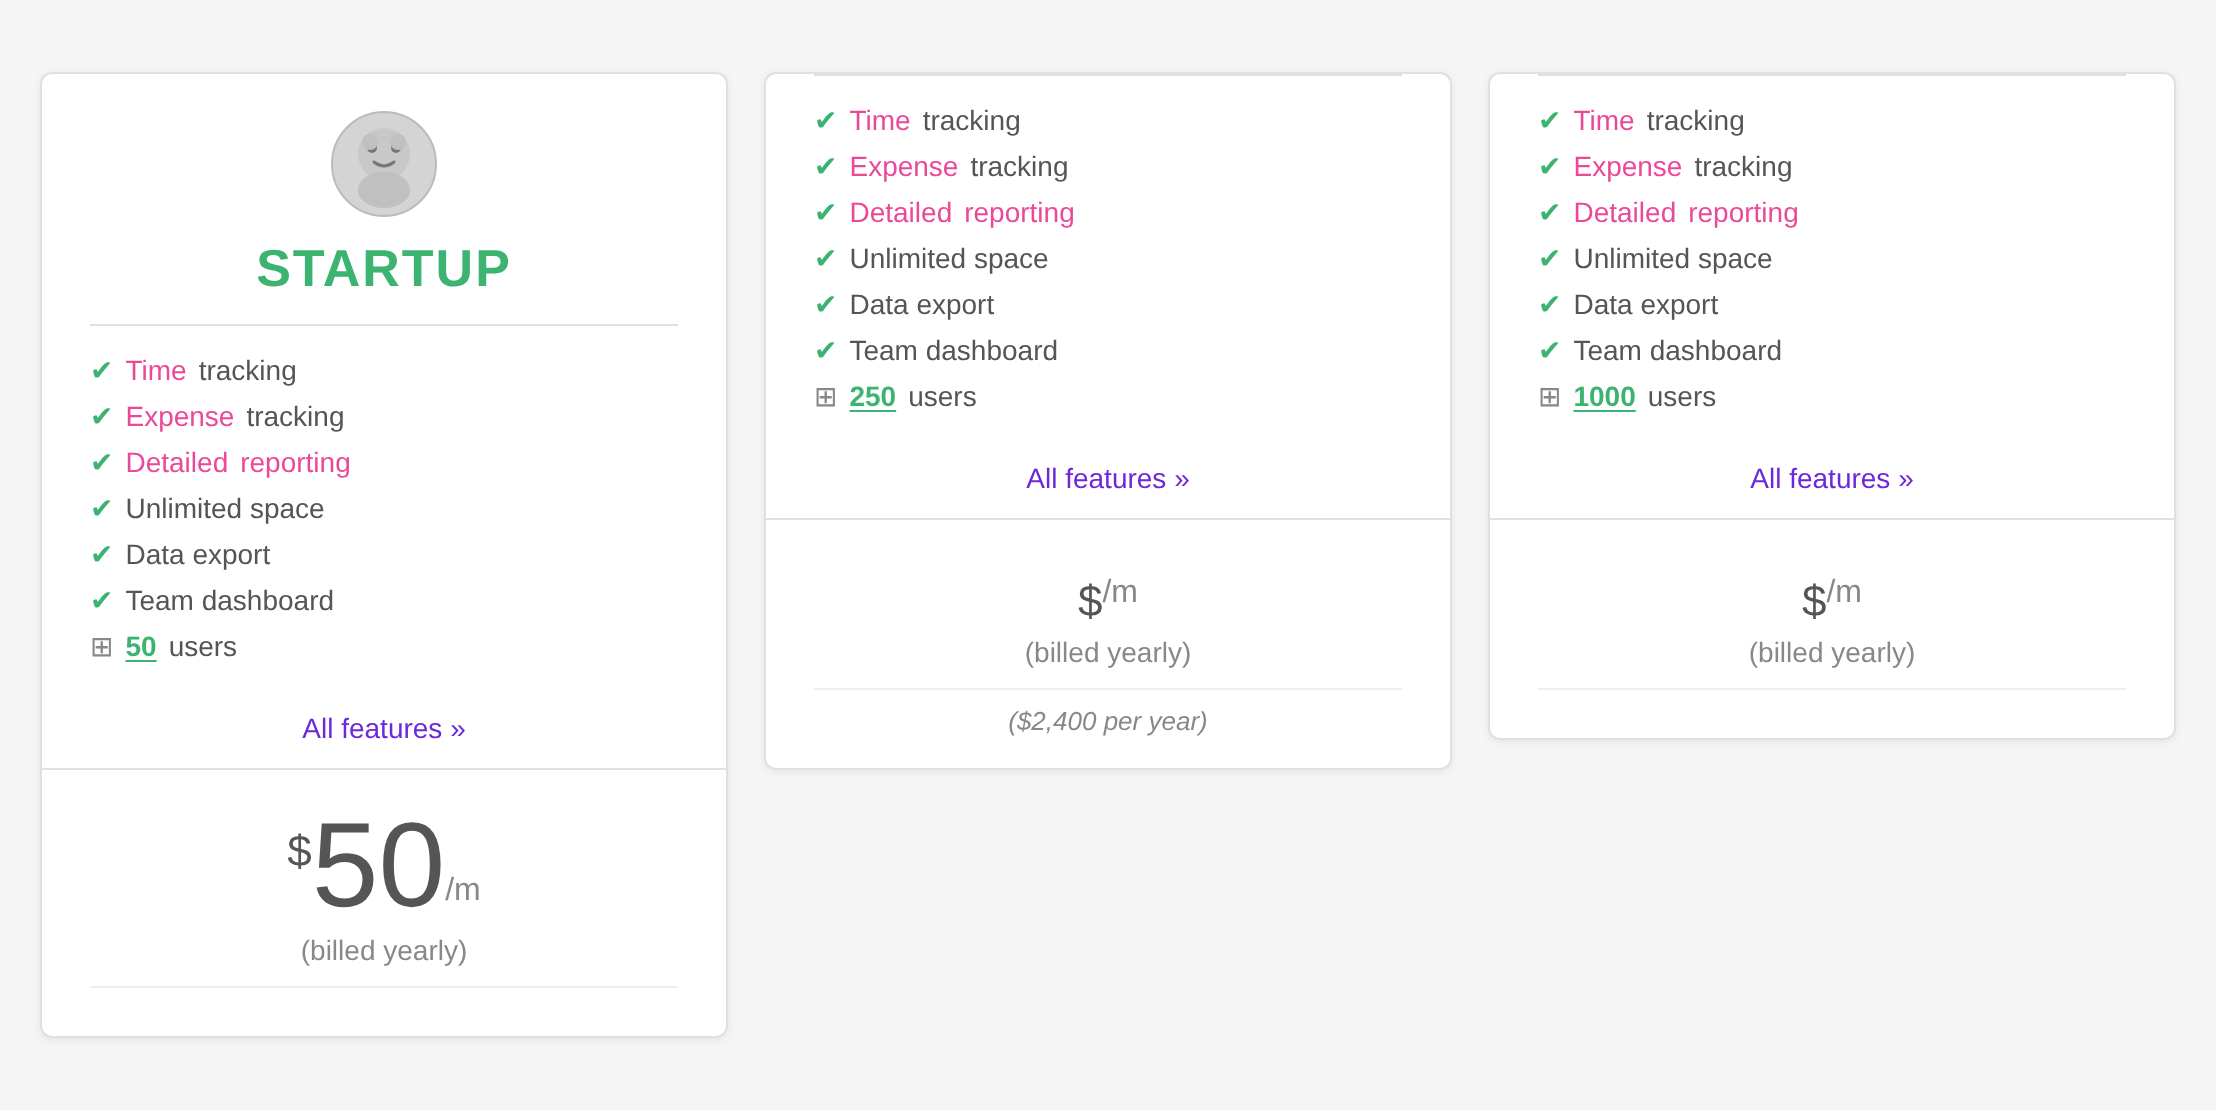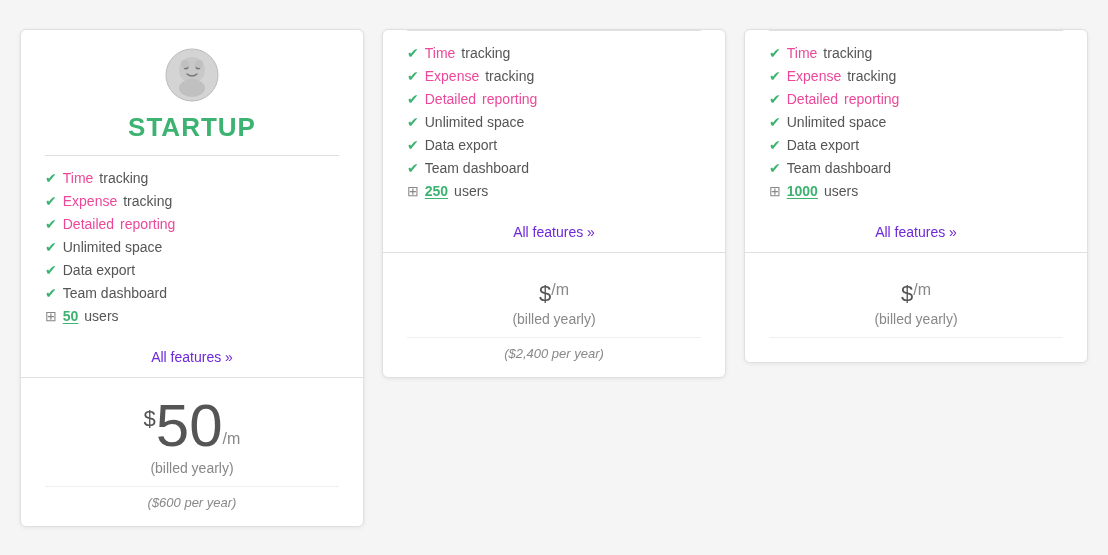--- a/index.html
+++ b/index.html
@@ -202,21 +202,20 @@
     </ul>
     <a class="all-features-link">All features »</a>
     <div class="pricing-section">
       <div class="price-main">
         <span class="price-dollar">$</span>
         <span class="price-amount">50</span>
         <span class="price-period">/m</span>
       </div>
       <div class="billed-yearly">(billed yearly)</div>
       <hr class="divider-light">
-      <div class="billed-total">($600 per year)</div>
     </div>
   </div>
     <div class="pricing-card">
     <hr class="divider">
     <ul class="features-list">
       <li>
       <span class="check-icon">✔</span>
       <span class="feature-bold">Time</span>
           <span class="feature-normal"> tracking</span>
     </li>

